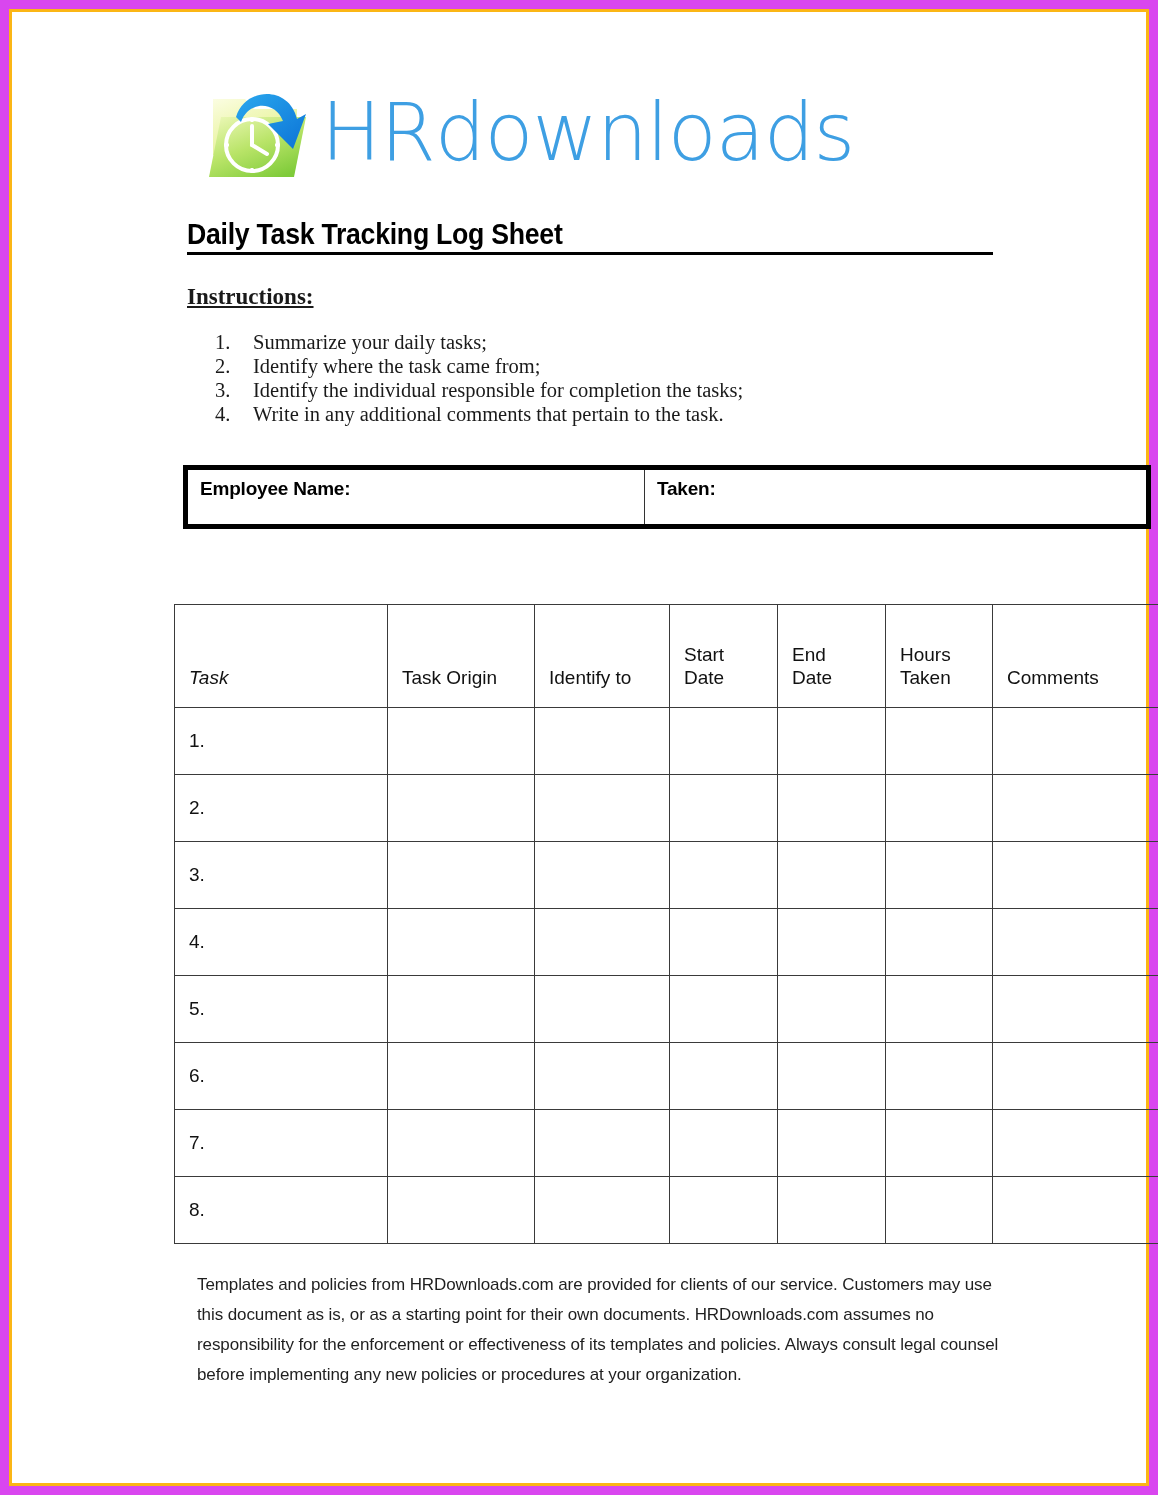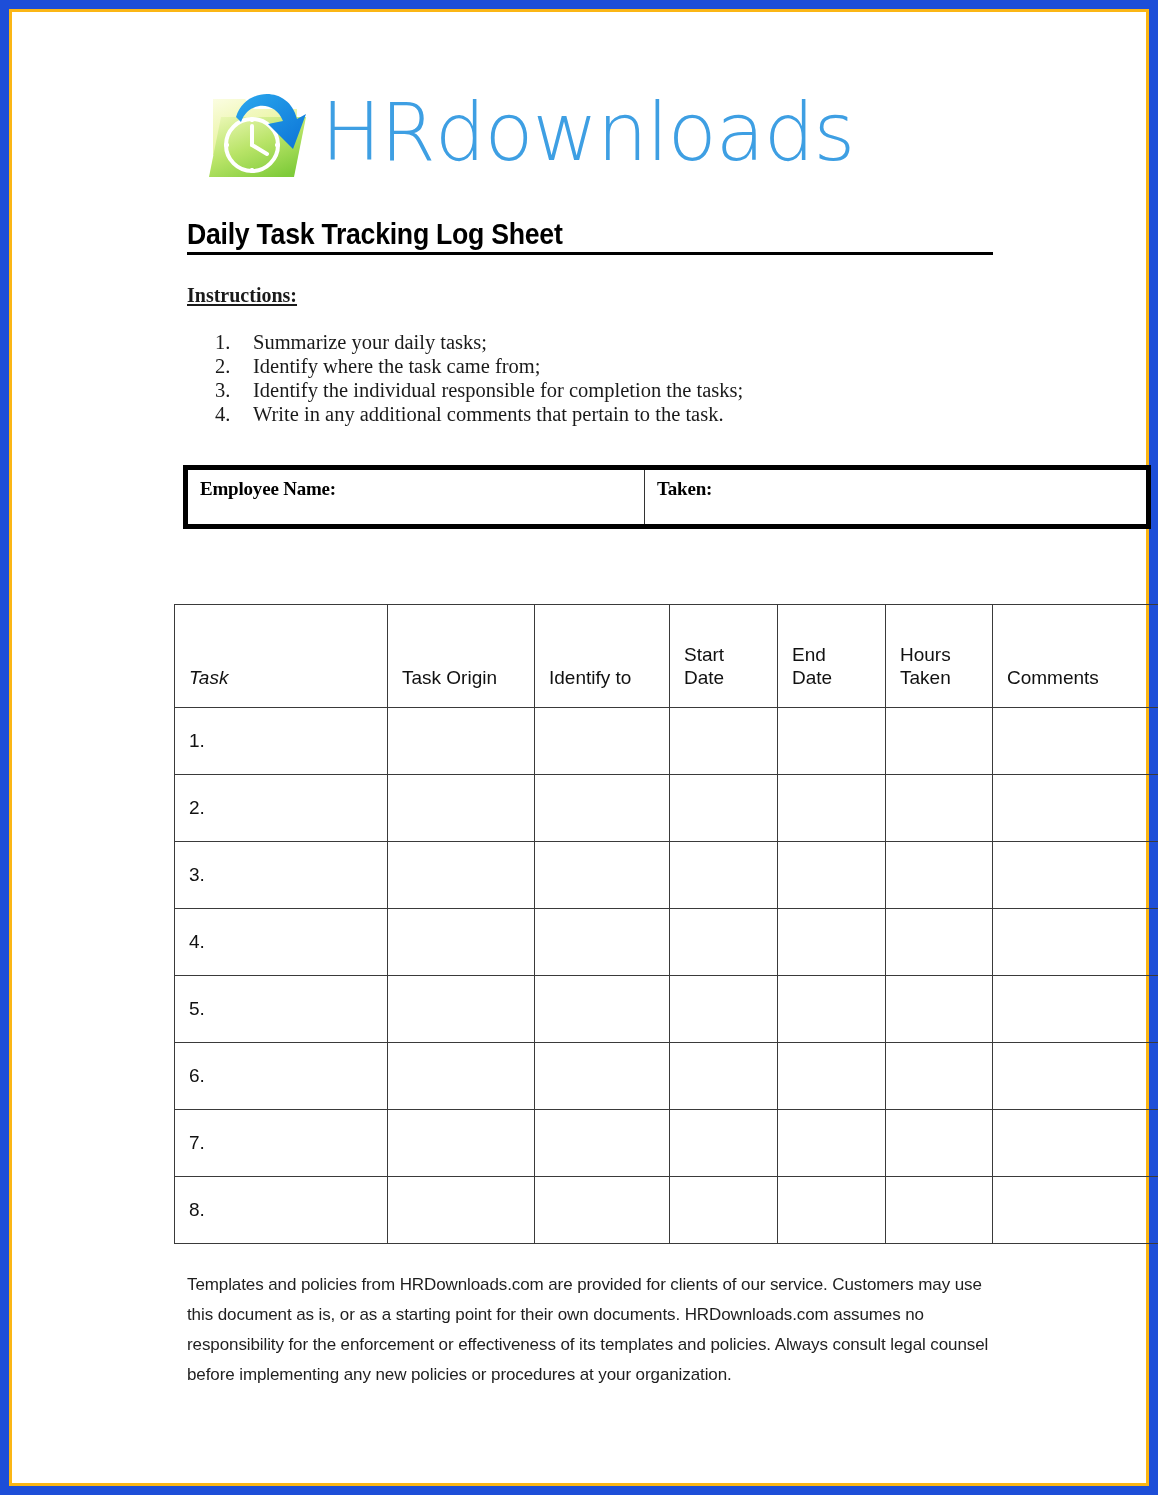--- a/index.html
+++ b/index.html
@@ -13,21 +13,21 @@
     font-family: "Liberation Sans", sans-serif;
     position: relative;
     overflow: hidden;
   }
 
   
   .page-frame {
     position: absolute;
     inset: 0;
     box-sizing: border-box;
-    border: 9px solid #1d4ed8;
+    border: 9px solid #d946ef;
     background: #3b82f6;
   }
   .page-frame-inner {
     position: absolute;
     inset: 0;
     box-sizing: border-box;
     border: 3px solid #FBB615;
     background: #ffffff;
   }
   .page-body {
@@ -92,21 +92,21 @@
     background: #000000;
   }
 
   
   .instructions-heading {
     position: absolute;
     left: 175px;
     top: 272px;
     font-family: "Liberation Serif", serif;
     font-weight: bold;
-    font-size: 20px;
+    font-size: 23px;
     color: #1a1a1a;
     text-decoration: underline;
     text-underline-offset: 2px;
   }
   .instructions-list {
     position: absolute;
     left: 203px;
     top: 318px;
     width: 760px;
     margin: 0;
@@ -134,21 +134,21 @@
     top: 453px;
     width: 937px;
     border-collapse: collapse;
     border: 5px solid #000000;
     table-layout: fixed;
   }
   .info-table td {
     border: 1.6px solid #333333;
     padding: 8px 0 20px 12px;
     vertical-align: top;
-    font-family: Liberation Serif, serif;
+    font-family: Liberation Sans, sans-serif;
     font-weight: bold;
     font-size: 19px;
     color: #000000;
     height: 26px;
     letter-spacing: -0.2px;
   }
   .info-table td.col-left  { width: 444px; }
   .info-table td.col-right { width: 489px; }
 
   
@@ -187,21 +187,21 @@
   .c-origin   { width: 132px; }
   .c-assigned { width: 120px; }
   .c-start    { width: 93px; }
   .c-end      { width: 93px; }
   .c-hours    { width: 92px; }
   .c-comments { width: 220px; }
 
   
   .footer-note {
     position: absolute;
-    left: 175px;
+    left: 185px;
     top: 1258px;
     width: 818px;
     font-family: "Liberation Sans", sans-serif;
     font-size: 17px;
     color: #1f1f1f;
     line-height: 30px;
     letter-spacing: -0.1px;
   }
 </style>
 </head>

